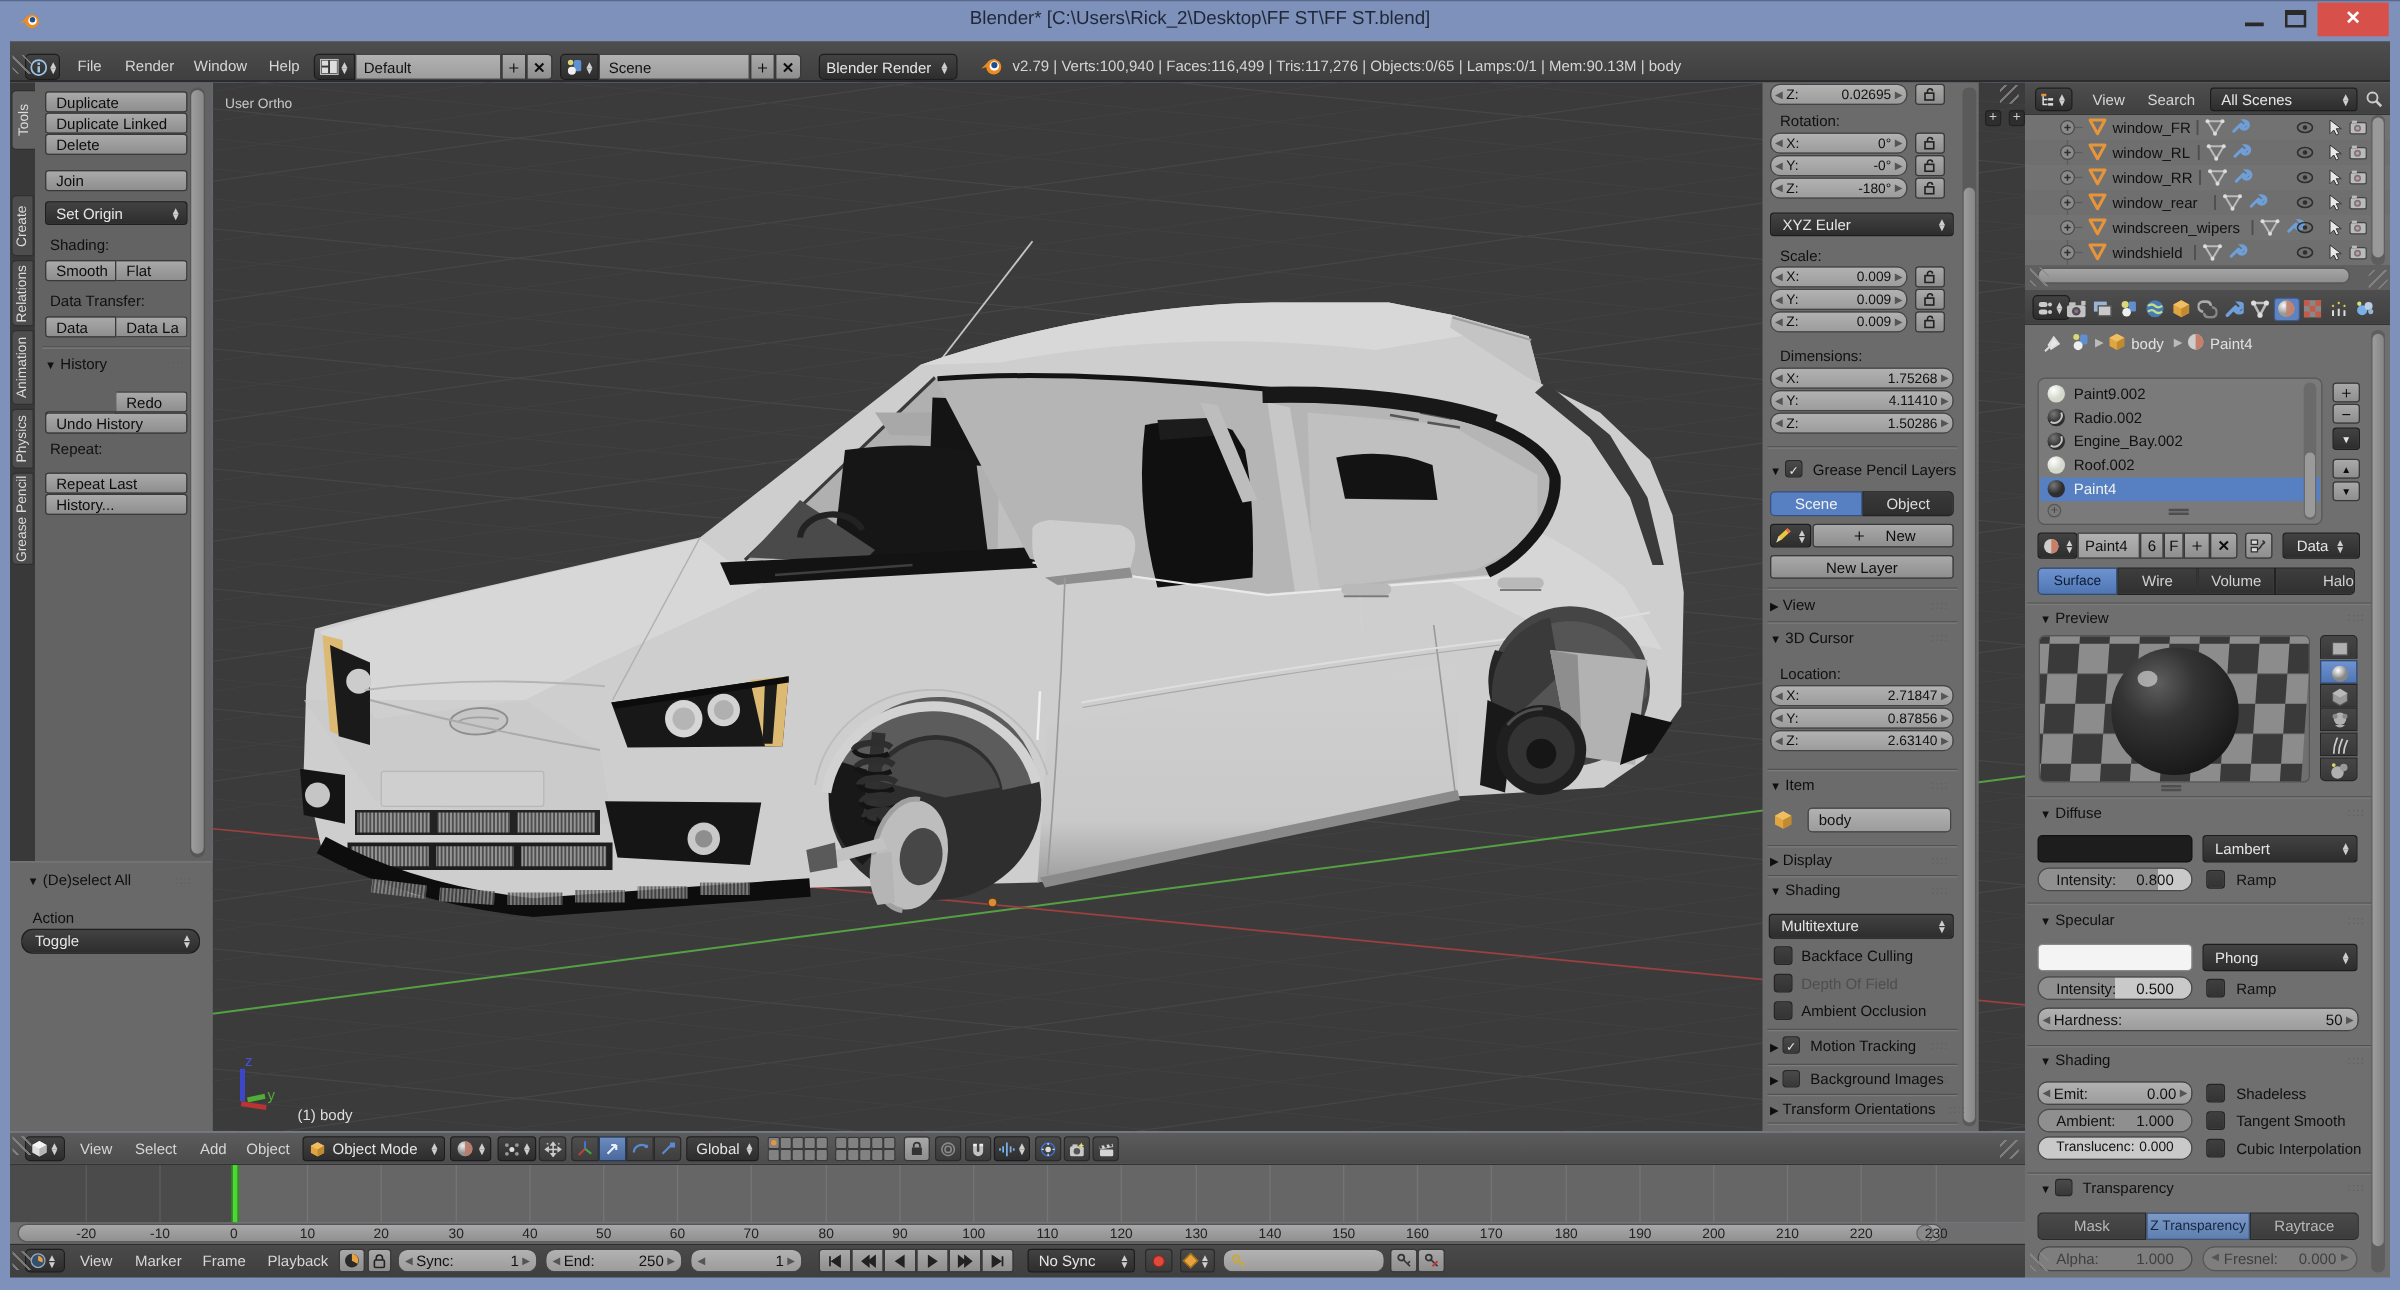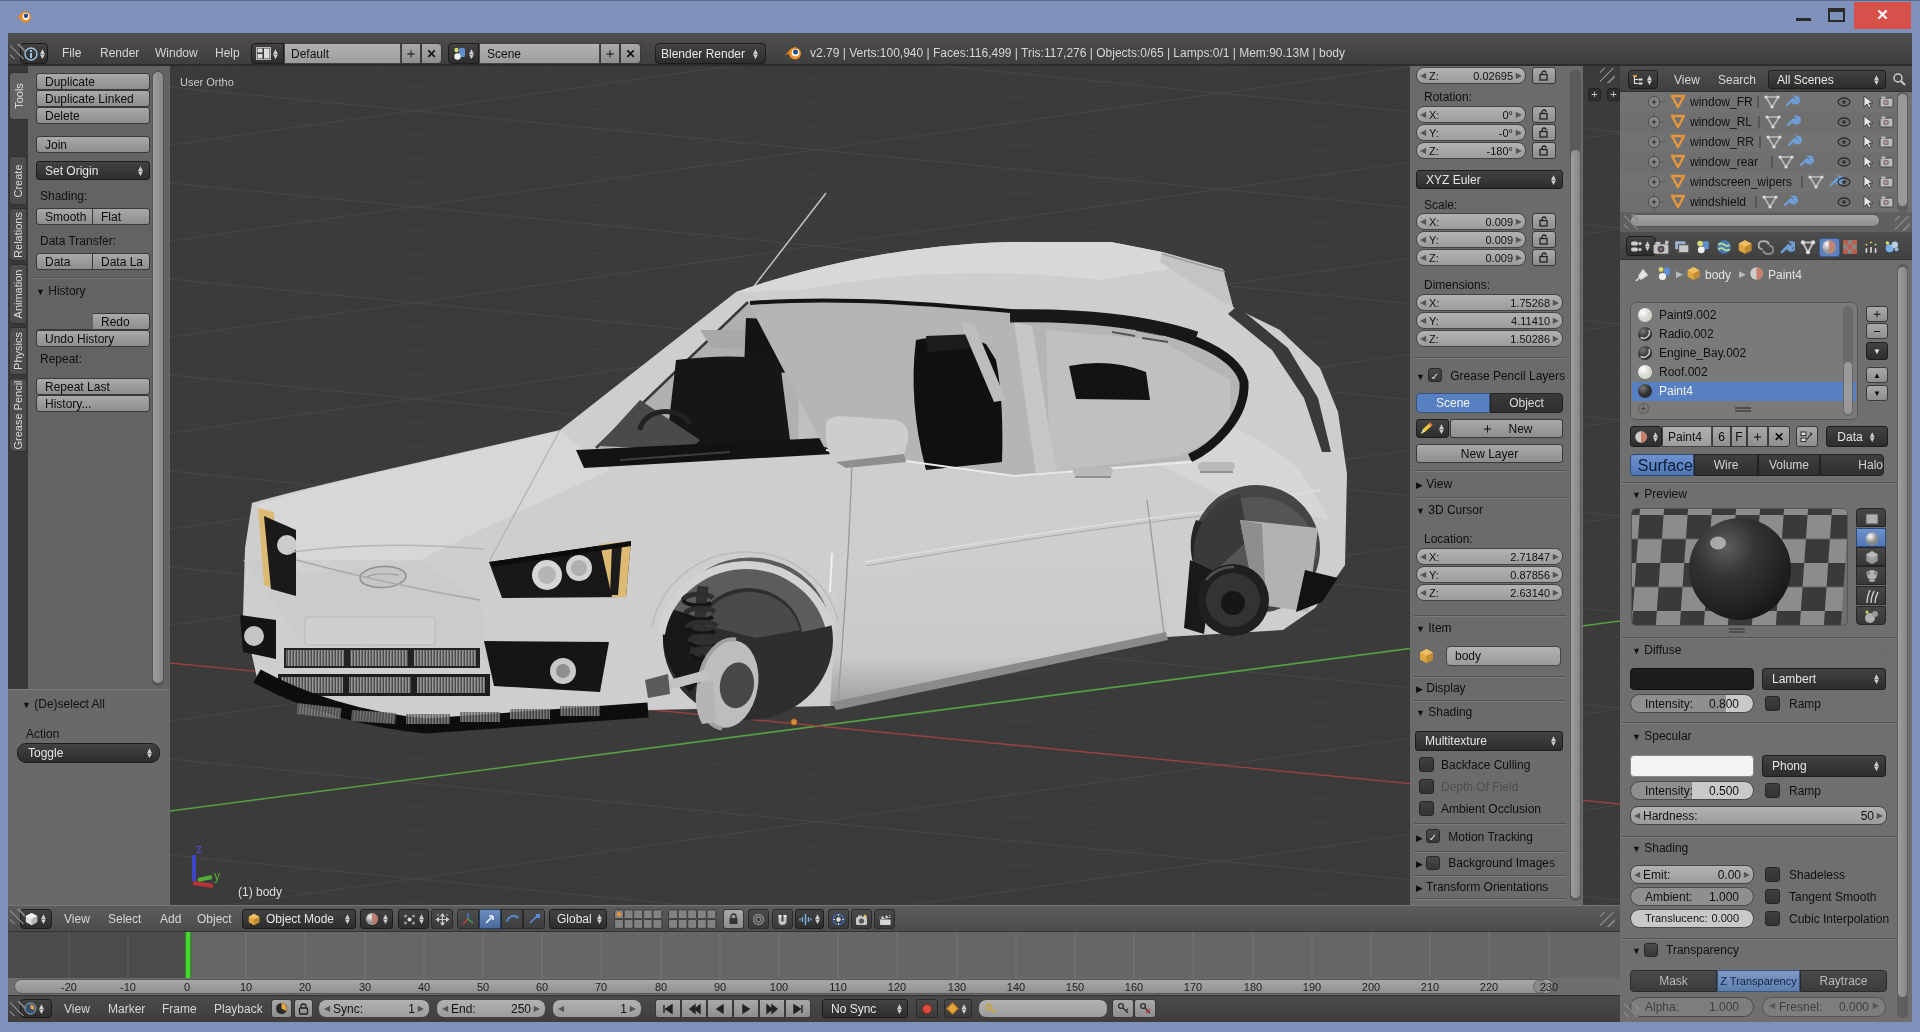--- a/index.html
+++ b/index.html
@@ -19,20 +19,21 @@
 </style>
 </head><body>
 <div id="w">
     <div class="abs" style="left:0;top:0;width:1920px;height:33px;background:#7e91ba;border-top:1px solid #5a6a8c"></div>
     <svg class="abs" style="left:16px;top:10px" width="16" height="14" viewBox="0 0 16 14">
 <circle cx="9.5" cy="7" r="5.5" fill="#ee8b1e"></circle>
 <path d="M0 9 L6 3 L10 2 L5 7 Z" fill="#ee8b1e"></path>
 <circle cx="10" cy="6.5" r="3.4" fill="#fff"></circle>
 <circle cx="10" cy="5.8" r="2.2" fill="#1e4e8c"></circle>
 </svg>
+    <div class="abs" style="left:0;top:6px;width:1920px;text-align:center;font-size:15px;color:#1f2738">Blender* [C:\Users\Rick_2\Desktop\FF ST\FF ST.blend]</div>
     <div class="abs" style="left:1796px;top:18px;width:15px;height:3px;background:#2a2a2a"></div>
     <div class="abs" style="left:1828px;top:8px;width:17px;height:14px;border:2px solid #2a2a2a;border-top:4px solid #2a2a2a"></div>
     <div class="abs" style="left:1854px;top:2px;width:57px;height:27px;background:#d8504a;color:#fff;font-size:15px;font-weight:bold;text-align:center;line-height:26px">✕</div>
     <div class="abs" style="left:8px;top:33px;width:1904px;height:33px;background:linear-gradient(#4e4e4e,#3f3f3f);border-bottom:2px solid #2c2c2c"></div>
     <div class="dbtn" style="left:20px;top:43px;width:28px;height:21px;border-radius:4px;padding-left:3px">
 <svg width="14" height="14" viewBox="0 0 14 14">
         <circle cx="7" cy="7" r="6" fill="none" stroke="#9cc3e4" stroke-width="1.4"></circle>
         <rect x="6" y="6" width="2" height="5" fill="#9cc3e4"></rect>
         <rect x="6" y="3" width="2" height="2" fill="#9cc3e4"></rect>
       </svg>
@@ -1296,21 +1297,21 @@
     <div class="btn" style="left:1747px;top:426px;width:21px;height:21px;border-radius:0;font-size:14px">＋</div>
     <div class="btn" style="left:1768px;top:426px;width:22px;height:21px;border-radius:0 3px 3px 0;font-weight:bold">✕</div>
     <div class="btn" style="left:1796px;top:426px;width:22px;height:21px">
       <svg width="14" height="14" viewBox="0 0 14 14">
         <rect x="1" y="2" width="5" height="3.5" fill="#ddd" stroke="#333"></rect>
         <rect x="1" y="8" width="5" height="3.5" fill="#ddd" stroke="#333"></rect>
         <path d="M6 9.5 C9 9.5 9 4 12 4 M12 4 l-2 -1.5 M12 4 l-2 1.5" stroke="#333" fill="none" stroke-width="1.2"></path>
       </svg>
     </div>
     <div class="dbtn" style="left:1826px;top:426px;width:62px;height:21px;justify-content:center">Data<span class="arr2" style="margin-left:5px">▲<br>▼</span></div>
-    <div class="abs" style="left:1630px;top:454px;width:64px;height:22px;background:linear-gradient(#6e93cf,#4f76b4);border:1px solid #2e4a78;border-radius:4px 0 0 4px;color:#0d1b33;font-size:16px;text-align:right;line-height:21px">Surface</div>
+    <div class="abs" style="left:1630px;top:454px;width:64px;height:22px;background:linear-gradient(#6e93cf,#4f76b4);border:1px solid #2e4a78;border-radius:4px 0 0 4px;color:#0d1b33;font-size:11px;text-align:center;line-height:21px">Surface</div>
     <div class="abs" style="left:1694px;top:454px;width:64px;height:22px;background:linear-gradient(#3e3e3e,#303030);border:1px solid #222;border-radius:0;color:#d2d2d2;font-size:12px;text-align:center;line-height:21px">Wire</div>
     <div class="abs" style="left:1758px;top:454px;width:62px;height:22px;background:linear-gradient(#3e3e3e,#303030);border:1px solid #222;border-radius:0;color:#d2d2d2;font-size:12px;text-align:center;line-height:21px">Volume</div>
     <div class="abs" style="left:1820px;top:454px;width:64px;height:22px;background:linear-gradient(#3e3e3e,#303030);border:1px solid #222;border-radius:0 4px 4px 0;color:#d2d2d2;font-size:12px;text-align:right;line-height:21px">Halo</div>
     <div class="sep" style="left:1622px;top:482px;width:286px"></div>
     <div class="lbl" style="left:1632px;top:487px"><span style="font-size:9px">▼</span> Preview</div>
     <div class="grip" style="left:1878px;top:489px">::::</div>
     <div class="abs" style="left:1631px;top:508px;width:217px;height:118px;border-radius:5px;overflow:hidden;border:1px solid #555"><svg width="217" height="118" viewBox="0 0 217 118">
         <defs>
           <pattern id="chk" width="48" height="48" patternUnits="userSpaceOnUse" patternTransform="translate(8,6)">
             <rect width="48" height="48" fill="#3a3a3a"></rect>

